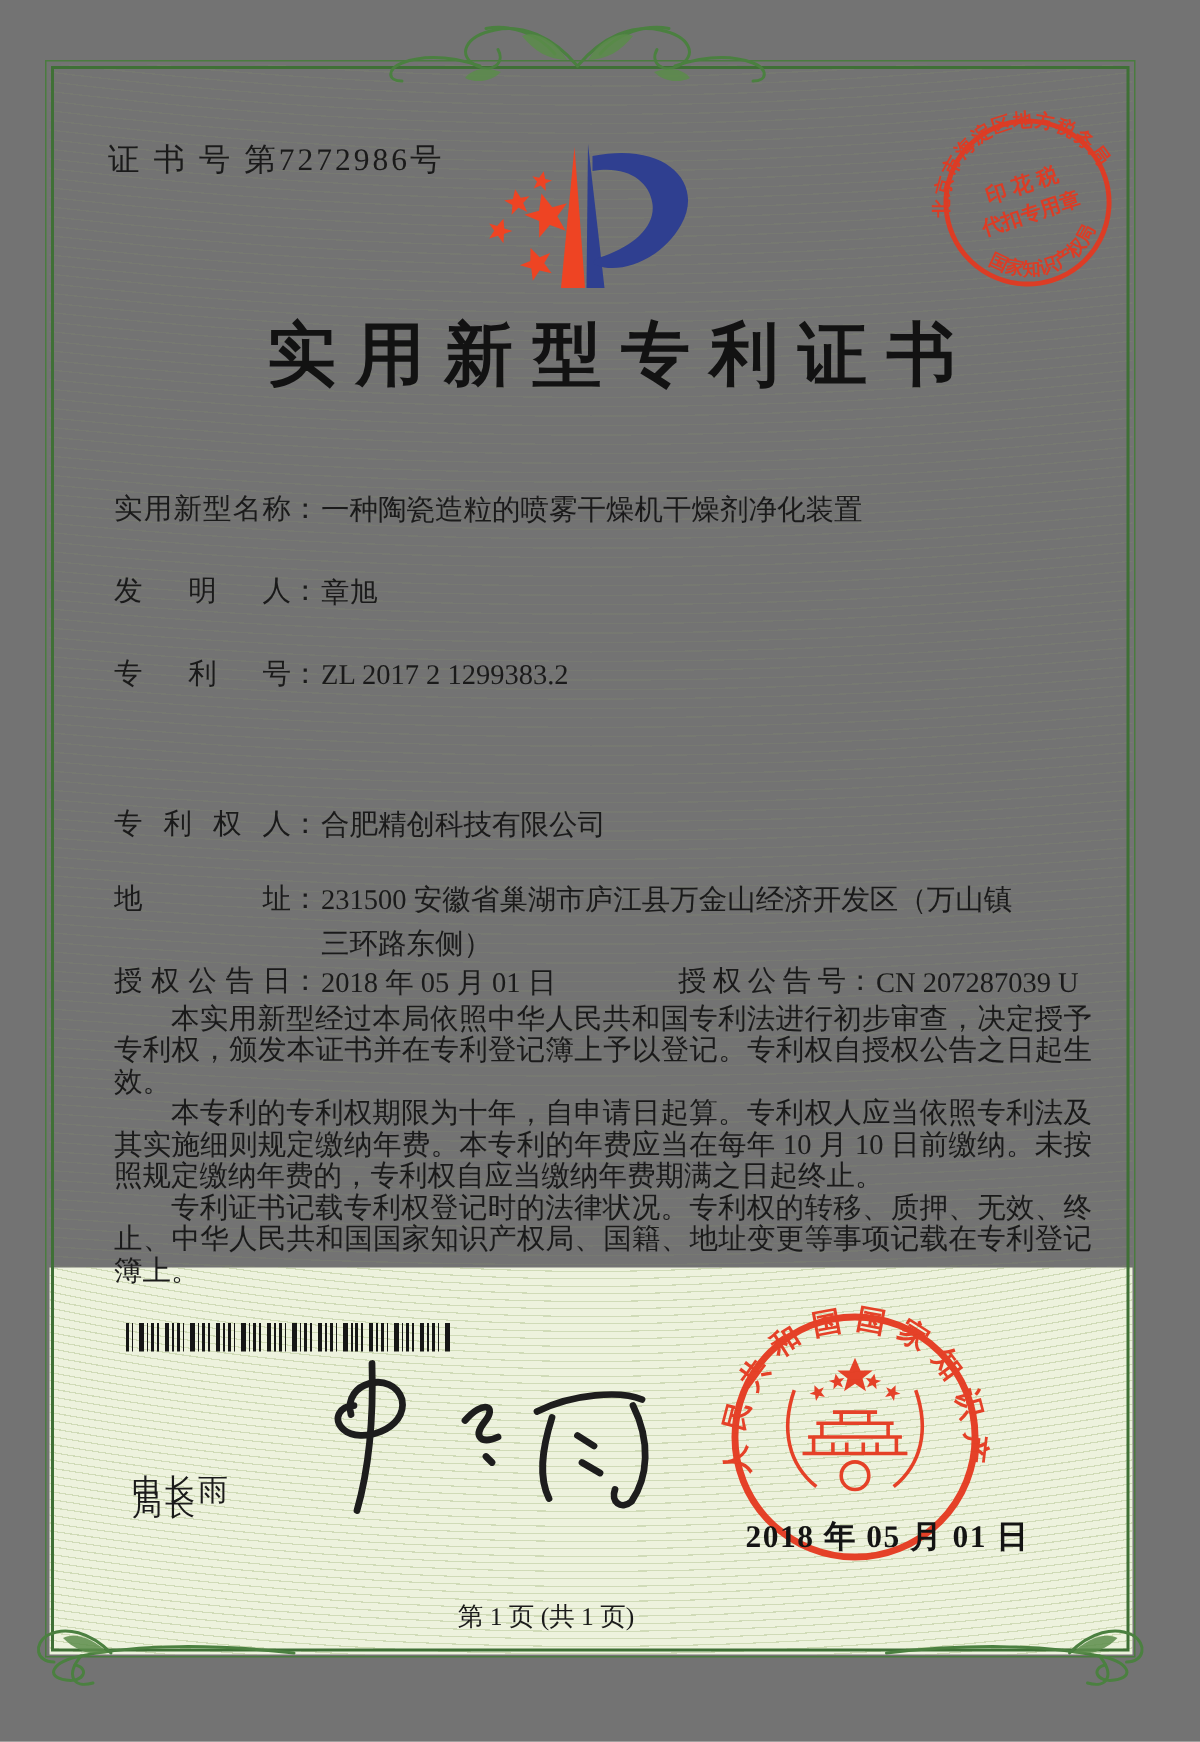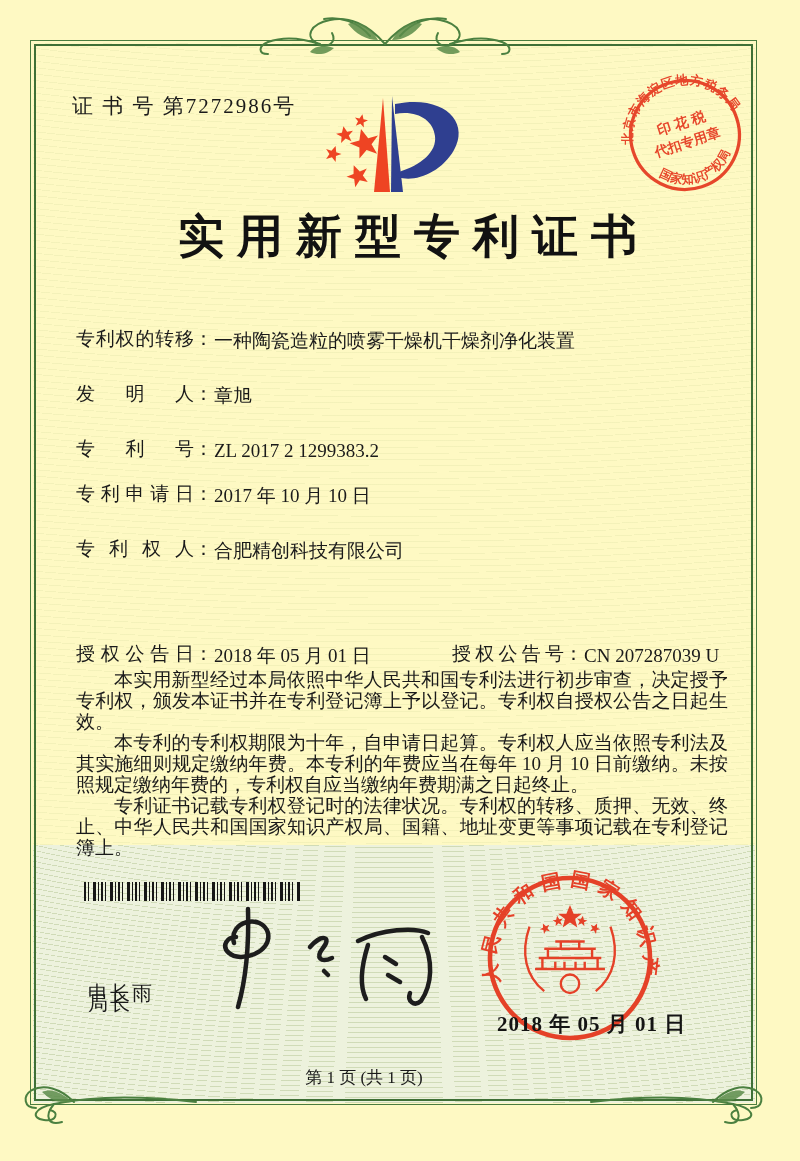--- a/index.html
+++ b/index.html
@@ -4,21 +4,21 @@
 <style>
   :root{
     --stamp-red:#e5381f;
     --frame-green:#4a7c3f;
     --logo-red:#ee4423;
     --logo-blue:#2f3f90;
     --ink:#1a1a1a;
   }
   *{margin:0;padding:0;box-sizing:border-box;}
   body{background:#e9e9e6;font-family:"Liberation Serif","DejaVu Serif",serif;}
-  .page{position:relative;width:800px;height:1161px;background:#fef9c3;overflow:hidden;margin:0 auto;}
+  .page{position:relative;width:800px;height:1161px;background:#737373;overflow:hidden;margin:0 auto;}
 
   
   .texture-all{position:absolute;left:33px;top:43px;width:722px;height:1060px;
     background-image:repeating-radial-gradient(ellipse 1400px 800px at 50% -90%,rgba(150,172,100,.10) 0 1.5px,rgba(0,0,0,0) 1.5px 11px);}
   
   .texture-band{position:absolute;left:33px;top:845px;width:722px;height:258px;background-color:#edf2dd;
     background-image:repeating-radial-gradient(ellipse 1400px 700px at 50% -160%,rgba(140,165,95,.30) 0 1.5px,rgba(0,0,0,0) 1.5px 10px);}
 
   
   .frame{position:absolute;left:30px;top:40px;width:727px;height:1065px;border:1px solid var(--frame-green);}
@@ -162,33 +162,34 @@
       <text class="stamp-text" x="80" y="93" font-size="14.5" text-anchor="middle">代扣专用章</text>
       <text class="stamp-text" font-size="13">
         <textPath href="#taxArcBottom" startOffset="50%" text-anchor="middle">国家知识产权局</textPath>
       </text>
     </svg>
   </div>
 
   <div class="doc-title">实用新型专利证书</div>
 
   <div class="field" style="top:326px;">
-    <span class="lbl">专利权的转移</span><span class="colon">：</span><span class="val">一种陶瓷造粒的喷雾干燥机干燥剂净化装置</span>
+    <span class="lbl">实用新型名称</span><span class="colon">：</span><span class="val">一种陶瓷造粒的喷雾干燥机干燥剂净化装置</span>
   </div>
   <div class="field" style="top:381px;">
     <span class="lbl">发明人</span><span class="colon">：</span><span class="val">章旭</span>
   </div>
   <div class="field" style="top:436px;">
     <span class="lbl">专利号</span><span class="colon">：</span><span class="val">ZL 2017 2 1299383.2</span>
   </div>
-  <div class="field" style="top:481px;">
-    <span class="lbl">专利申请日</span><span class="colon">：</span><span class="val">2017 年 10 月 10 日</span>
-  </div>
   <div class="field" style="top:536px;">
     <span class="lbl">专利权人</span><span class="colon">：</span><span class="val">合肥精创科技有限公司</span>
+  </div>
+  <div class="field" style="top:586px;">
+    <span class="lbl">地址</span><span class="colon">：</span><span class="val">231500 安徽省巢湖市庐江县万金山经济开发区（万山镇
+三环路东侧）</span>
   </div>
   <div class="field" style="top:641px;">
     <span class="lbl">授权公告日</span><span class="colon">：</span><span class="val">2018 年 05 月 01 日</span>
   </div>
   <div class="field grant-no" style="top:641px;">
     <span class="lbl">授权公告号</span><span class="colon">：</span><span class="val">CN 207287039 U</span>
   </div>
 
   <div class="legal">
     <p>本实用新型经过本局依照中华人民共和国专利法进行初步审查，决定授予专利权，颁发本证书并在专利登记簿上予以登记。专利权自授权公告之日起生效。</p>

